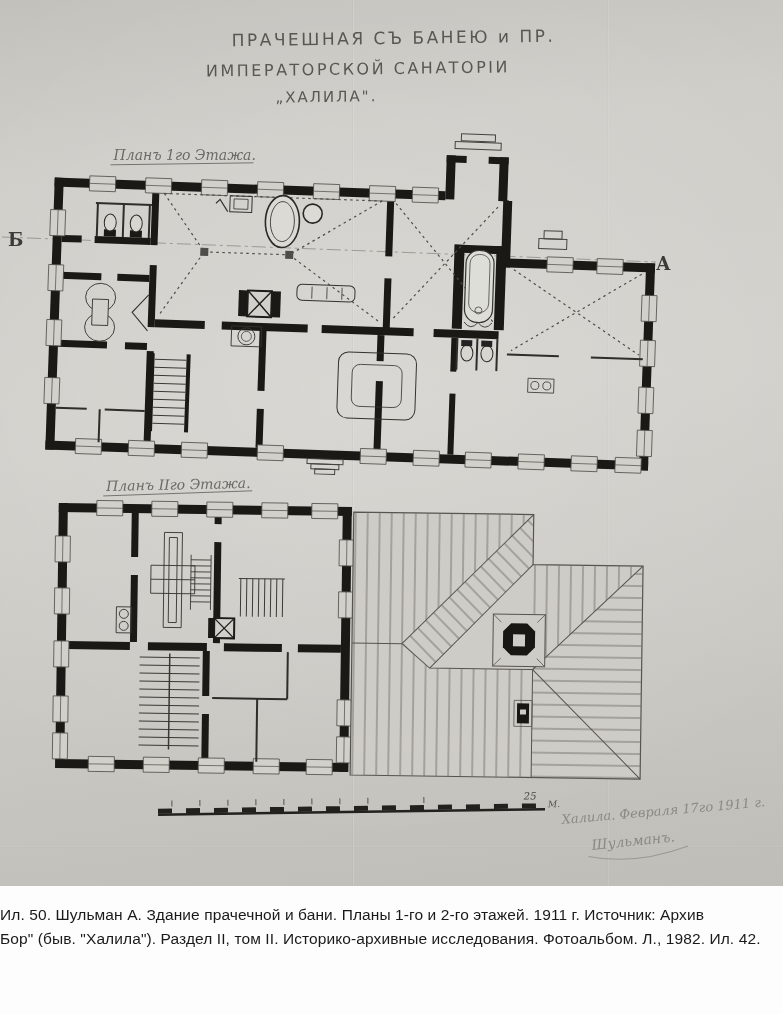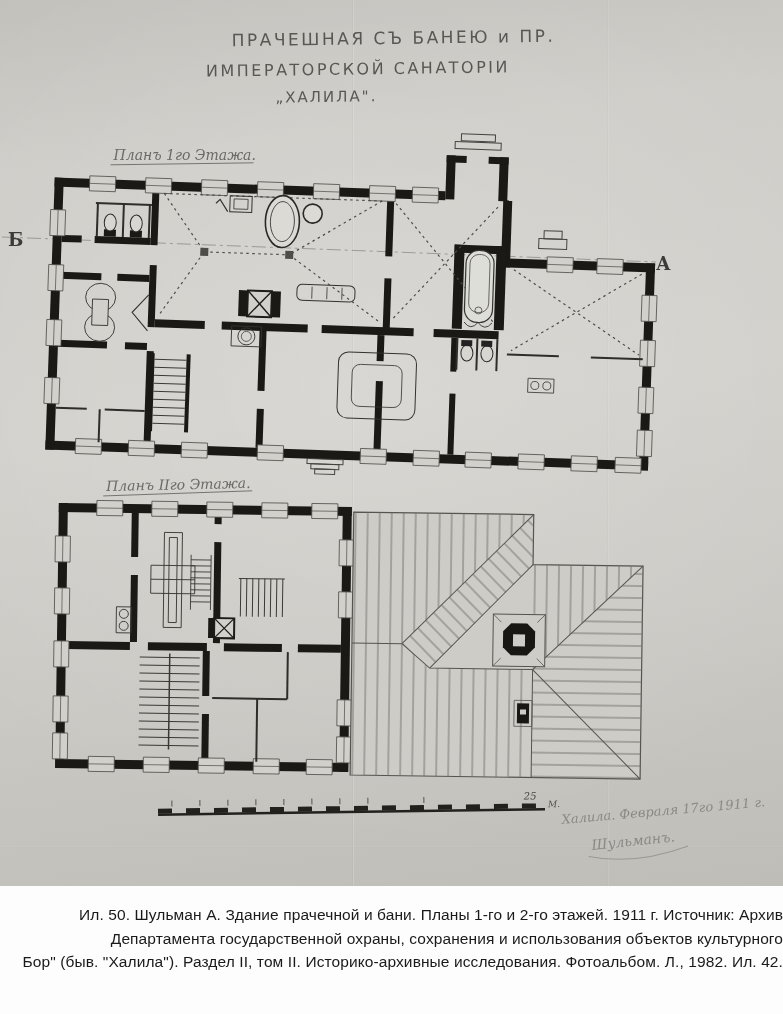--- a/index.html
+++ b/index.html
@@ -8,21 +8,21 @@
   .photo{position:absolute;left:0;top:0;width:783px;height:886px;
          background:
            radial-gradient(ellipse 120% 90% at 48% 42%, rgba(255,255,255,0.16), rgba(0,0,0,0) 60%),
            radial-gradient(ellipse 140% 120% at 50% 50%, rgba(0,0,0,0) 55%, rgba(0,0,0,0.14) 100%),
            linear-gradient(173deg,#c3c1bc 0%, #cfcdc8 18%, #d2d0cb 46%, #cbc9c4 72%, #bfbdb8 100%);}
   .crease-v{position:absolute;top:0;width:2px;height:100%;
             background:linear-gradient(90deg,rgba(0,0,0,0.06),rgba(255,255,255,0.28));}
   .crease-h{position:absolute;left:0;width:100%;height:2px;
             background:linear-gradient(180deg,rgba(255,255,255,0.22),rgba(0,0,0,0.05));}
   .caption{position:absolute;left:0;top:886px;width:783px;height:128px;background:#fdfdfd;
-           color:#1a1a1a;text-align:right;padding-top:17px;box-sizing:border-box;}
+           color:#1a1a1a;text-align:left;padding-top:17px;box-sizing:border-box;}
   .caption .cap-line{font-size:15.5px;line-height:23.5px;letter-spacing:0.1px;}
   svg{position:absolute;left:0;top:0;}
   svg text{user-select:none;}
 </style>
 </head>
 <body>
 
 <div class="page">
   <div class="photo">
     <div class="crease-v" style="left:352px"></div>
@@ -436,16 +436,15 @@
       <g font-family="'DejaVu Serif',serif" font-style="italic" fill="#8a8984">
         <text x="562" y="824" font-size="13" transform="rotate(-5 562 824)">Халила. Февраля 17го 1911 г.</text>
         <text x="592" y="850" font-size="14" transform="rotate(-6 592 850)">Шульманъ.</text>
         <path d="M588,856 q45,14 100,0" fill="none" stroke="#9a9994" stroke-width="1" transform="rotate(-6 592 850)"></path>
       </g>
     </svg>
   </div>
 
   <div class="caption">
     <div class="cap-line">Ил. 50. Шульман А. Здание прачечной и бани. Планы 1-го и 2-го этажей. 1911 г. Источник: Архив</div>
-    <div class="cap-line">Департамента государственной охраны, сохранения и использования объектов культурного</div>
     <div class="cap-line">Бор" (быв. "Халила"). Раздел II, том II. Историко-архивные исследования. Фотоальбом. Л., 1982. Ил. 42.</div>
   </div>
 </div>
 
 </body></html>

